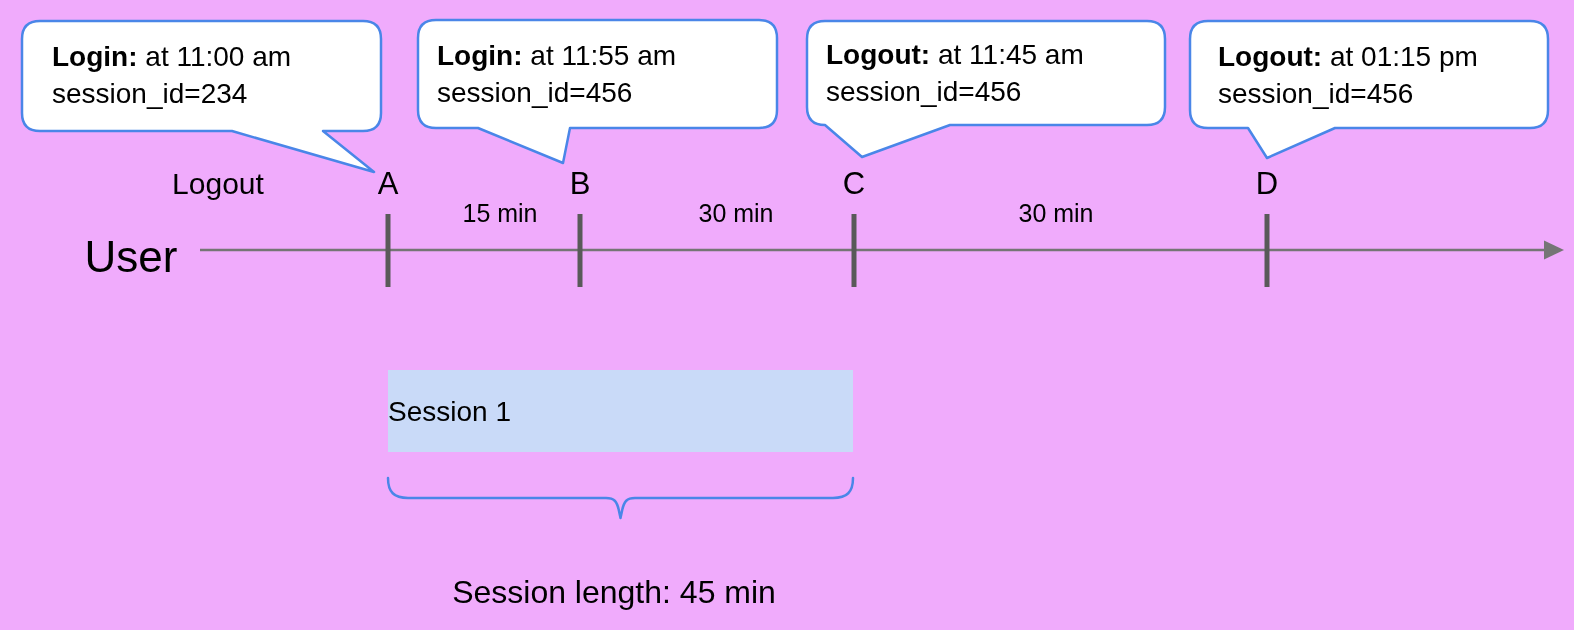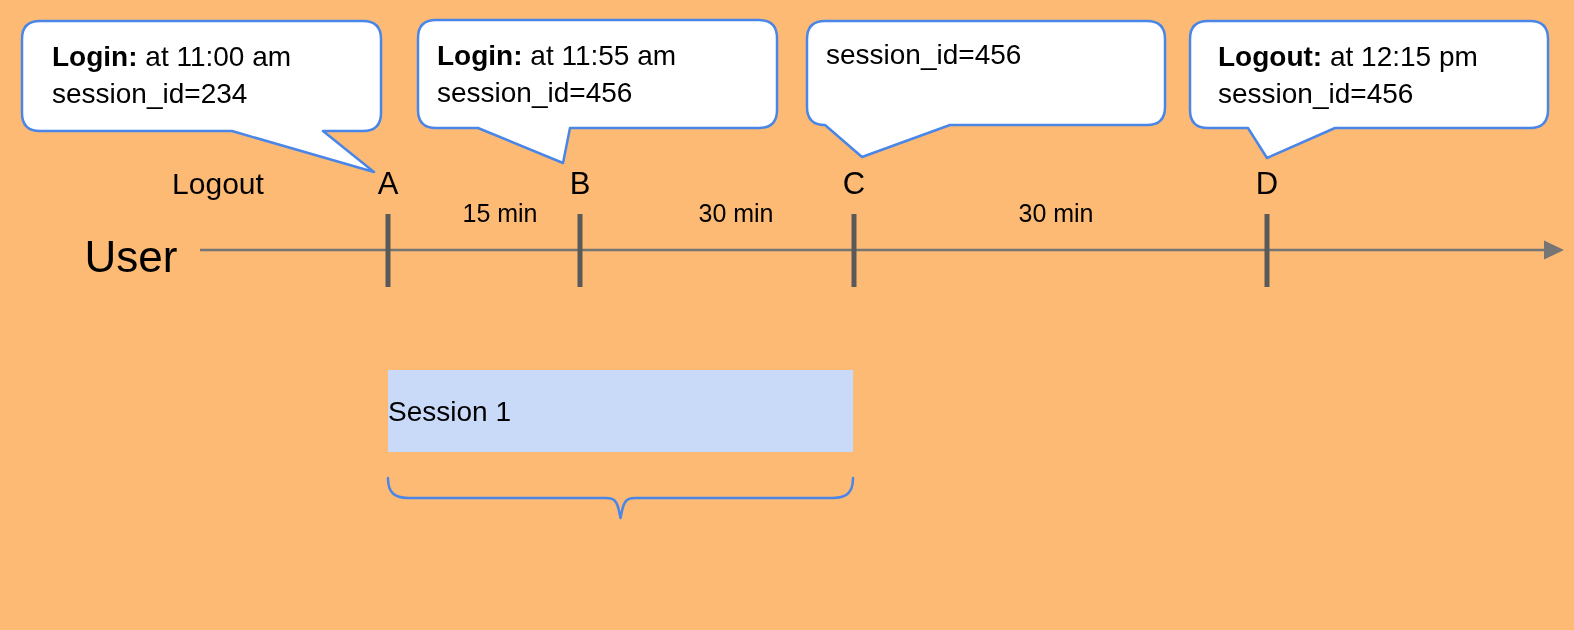--- a/index.html
+++ b/index.html
@@ -5,21 +5,21 @@
   :root{
     --accent:#4a86e8;
     --session-fill:#c9daf8;
     --axis-gray:#757575;
     --tick-gray:#595959;
     --text-black:#000000;
   }
   *{margin:0;padding:0;box-sizing:border-box;}
   html,body{background:#ffffff;}
   body{font-family:"Liberation Sans", sans-serif;color:var(--text-black);}
-  .canvas{position:relative;width:1574px;height:630px;background:#fdba74;overflow:hidden;padding-left:24px;}
+  .canvas{position:relative;width:1574px;height:630px;background:#f0abfc;overflow:hidden;padding-left:24px;}
   .art{position:absolute;left:0;top:0;width:1574px;height:630px;}
   .bubble{fill:#ffffff;stroke:var(--accent);stroke-width:2.5;stroke-linejoin:round;}
   .axis{stroke:var(--axis-gray);stroke-width:2.5;}
   .arrowhead{fill:var(--axis-gray);}
   .tick{stroke:var(--tick-gray);stroke-width:5;}
   .session-rect{fill:var(--session-fill);}
   .brace{fill:none;stroke:var(--accent);stroke-width:2.5;stroke-linecap:round;stroke-linejoin:round;}
   .callout-text{position:absolute;font-size:28px;line-height:37px;white-space:nowrap;}
   .callout-text .b{font-weight:700;}
   .lbl{position:absolute;white-space:nowrap;}
@@ -58,34 +58,36 @@
 
   <div class="callout-text" style="left:52px;top:38px;">
     <div><span class="b">Login:</span><span> at 11:00 am</span></div>
     <div>session_id=234</div>
   </div>
   <div class="callout-text" style="left:437px;top:37px;">
     <div><span class="b">Login:</span><span> at 11:55 am</span></div>
     <div>session_id=456</div>
   </div>
   <div class="callout-text" style="left:826px;top:36px;">
+    <div><span class="b">Logout:</span><span> at 11:45 am</span></div>
     <div>session_id=456</div>
   </div>
   <div class="callout-text" style="left:1218px;top:38px;">
-    <div><span class="b">Logout:</span><span> at 12:15 pm</span></div>
+    <div><span class="b">Logout:</span><span> at 01:15 pm</span></div>
     <div>session_id=456</div>
   </div>
 
   <div class="lbl center events-label" style="left:218px;top:167px;">Logout</div>
   <div class="lbl center user-label" style="left:131px;top:232px;">User</div>
 
   <div class="lbl center event-letter" style="left:388px;top:166px;">A</div>
   <div class="lbl center event-letter" style="left:580px;top:166px;">B</div>
   <div class="lbl center event-letter" style="left:854px;top:166px;">C</div>
   <div class="lbl center event-letter" style="left:1267px;top:166px;">D</div>
 
   <div class="lbl center interval-label" style="left:484px;top:199px;">15 min</div>
   <div class="lbl center interval-label" style="left:720px;top:199px;">30 min</div>
   <div class="lbl center interval-label" style="left:1040px;top:199px;">30 min</div>
 
   <div class="lbl session-label" style="left:388px;top:396px;">Session 1</div>
+  <div class="lbl center session-length" style="left:614px;top:574px;">Session length: 45 min</div>
 
 </div>
 
 </body></html>

